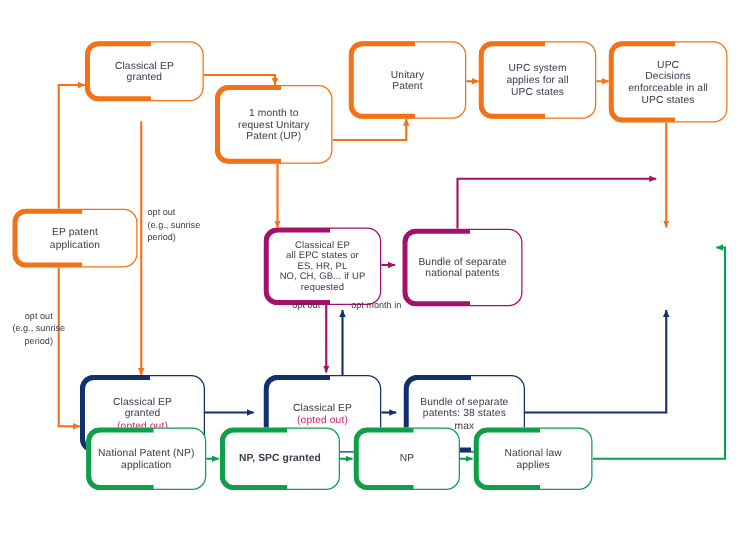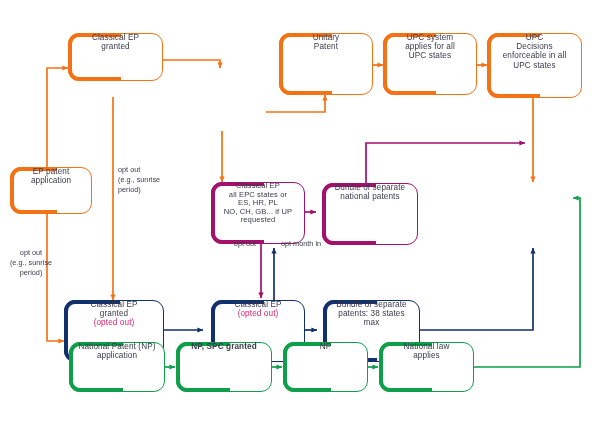--- a/index.html
+++ b/index.html
@@ -23,21 +23,21 @@
     left: 0; top: 0;
     width: 602px;
     height: 447px;
   }
   .node {
     position: absolute;
     box-sizing: border-box;
     border-radius: 11px;
     background: #ffffff;
     display: flex;
-    align-items: flex-start;
+    align-items: center;
     justify-content: center;
     text-align: center;
     z-index: 3;
   }
   .node .lbl {
     position: relative;
     z-index: 4;
     line-height: 1.12;
     padding: 0 4px;
     color: #3a3a4a;
@@ -142,30 +142,35 @@
       <path stroke="#0ba14a" d="M165,367 L175,367" marker-end="url(#ah-g)"></path>
 
       <path stroke="#0ba14a" d="M272,367 L282,367" marker-end="url(#ah-g)"></path>
 
       <path stroke="#0ba14a" d="M368,367 L378,367" marker-end="url(#ah-g)"></path>
 
       <path stroke="#0ba14a" d="M474,367 L580,367 L580,198 L573,198" marker-end="url(#ah-g)"></path>
     </g>
   </svg>
 
-  <div class="node c-orange" style="left:10px;  top:167px; width:82px;  height:47px;">
+  <div class="node c-orange" style="left:10px;  top:167px; width:100px;  height:47px;">
     <span class="lbl sm" style="white-space:pre-line;">EP patent
 application</span>
   </div>
 
   <div class="node c-orange" style="left:68px;  top:33px;  width:95px;  height:48px;">
     <span class="lbl sm" style="white-space:pre-line;">Classical EP
 granted</span>
   </div>
 
+  <div class="node c-orange" style="left:172px; top:68px;  width:94px;  height:63px;">
+    <span class="lbl sm" style="white-space:pre-line;">1 month to
+request Unitary
+Patent (UP)</span>
+  </div>
 
   <div class="node c-orange" style="left:279px; top:33px;  width:94px;  height:62px;">
     <span class="lbl sm" style="white-space:pre-line;">Unitary
 Patent</span>
   </div>
 
   <div class="node c-orange" style="left:383px; top:33px;  width:94px;  height:62px;">
     <span class="lbl sm" style="white-space:pre-line;">UPC system
 applies for all
 UPC states</span>

